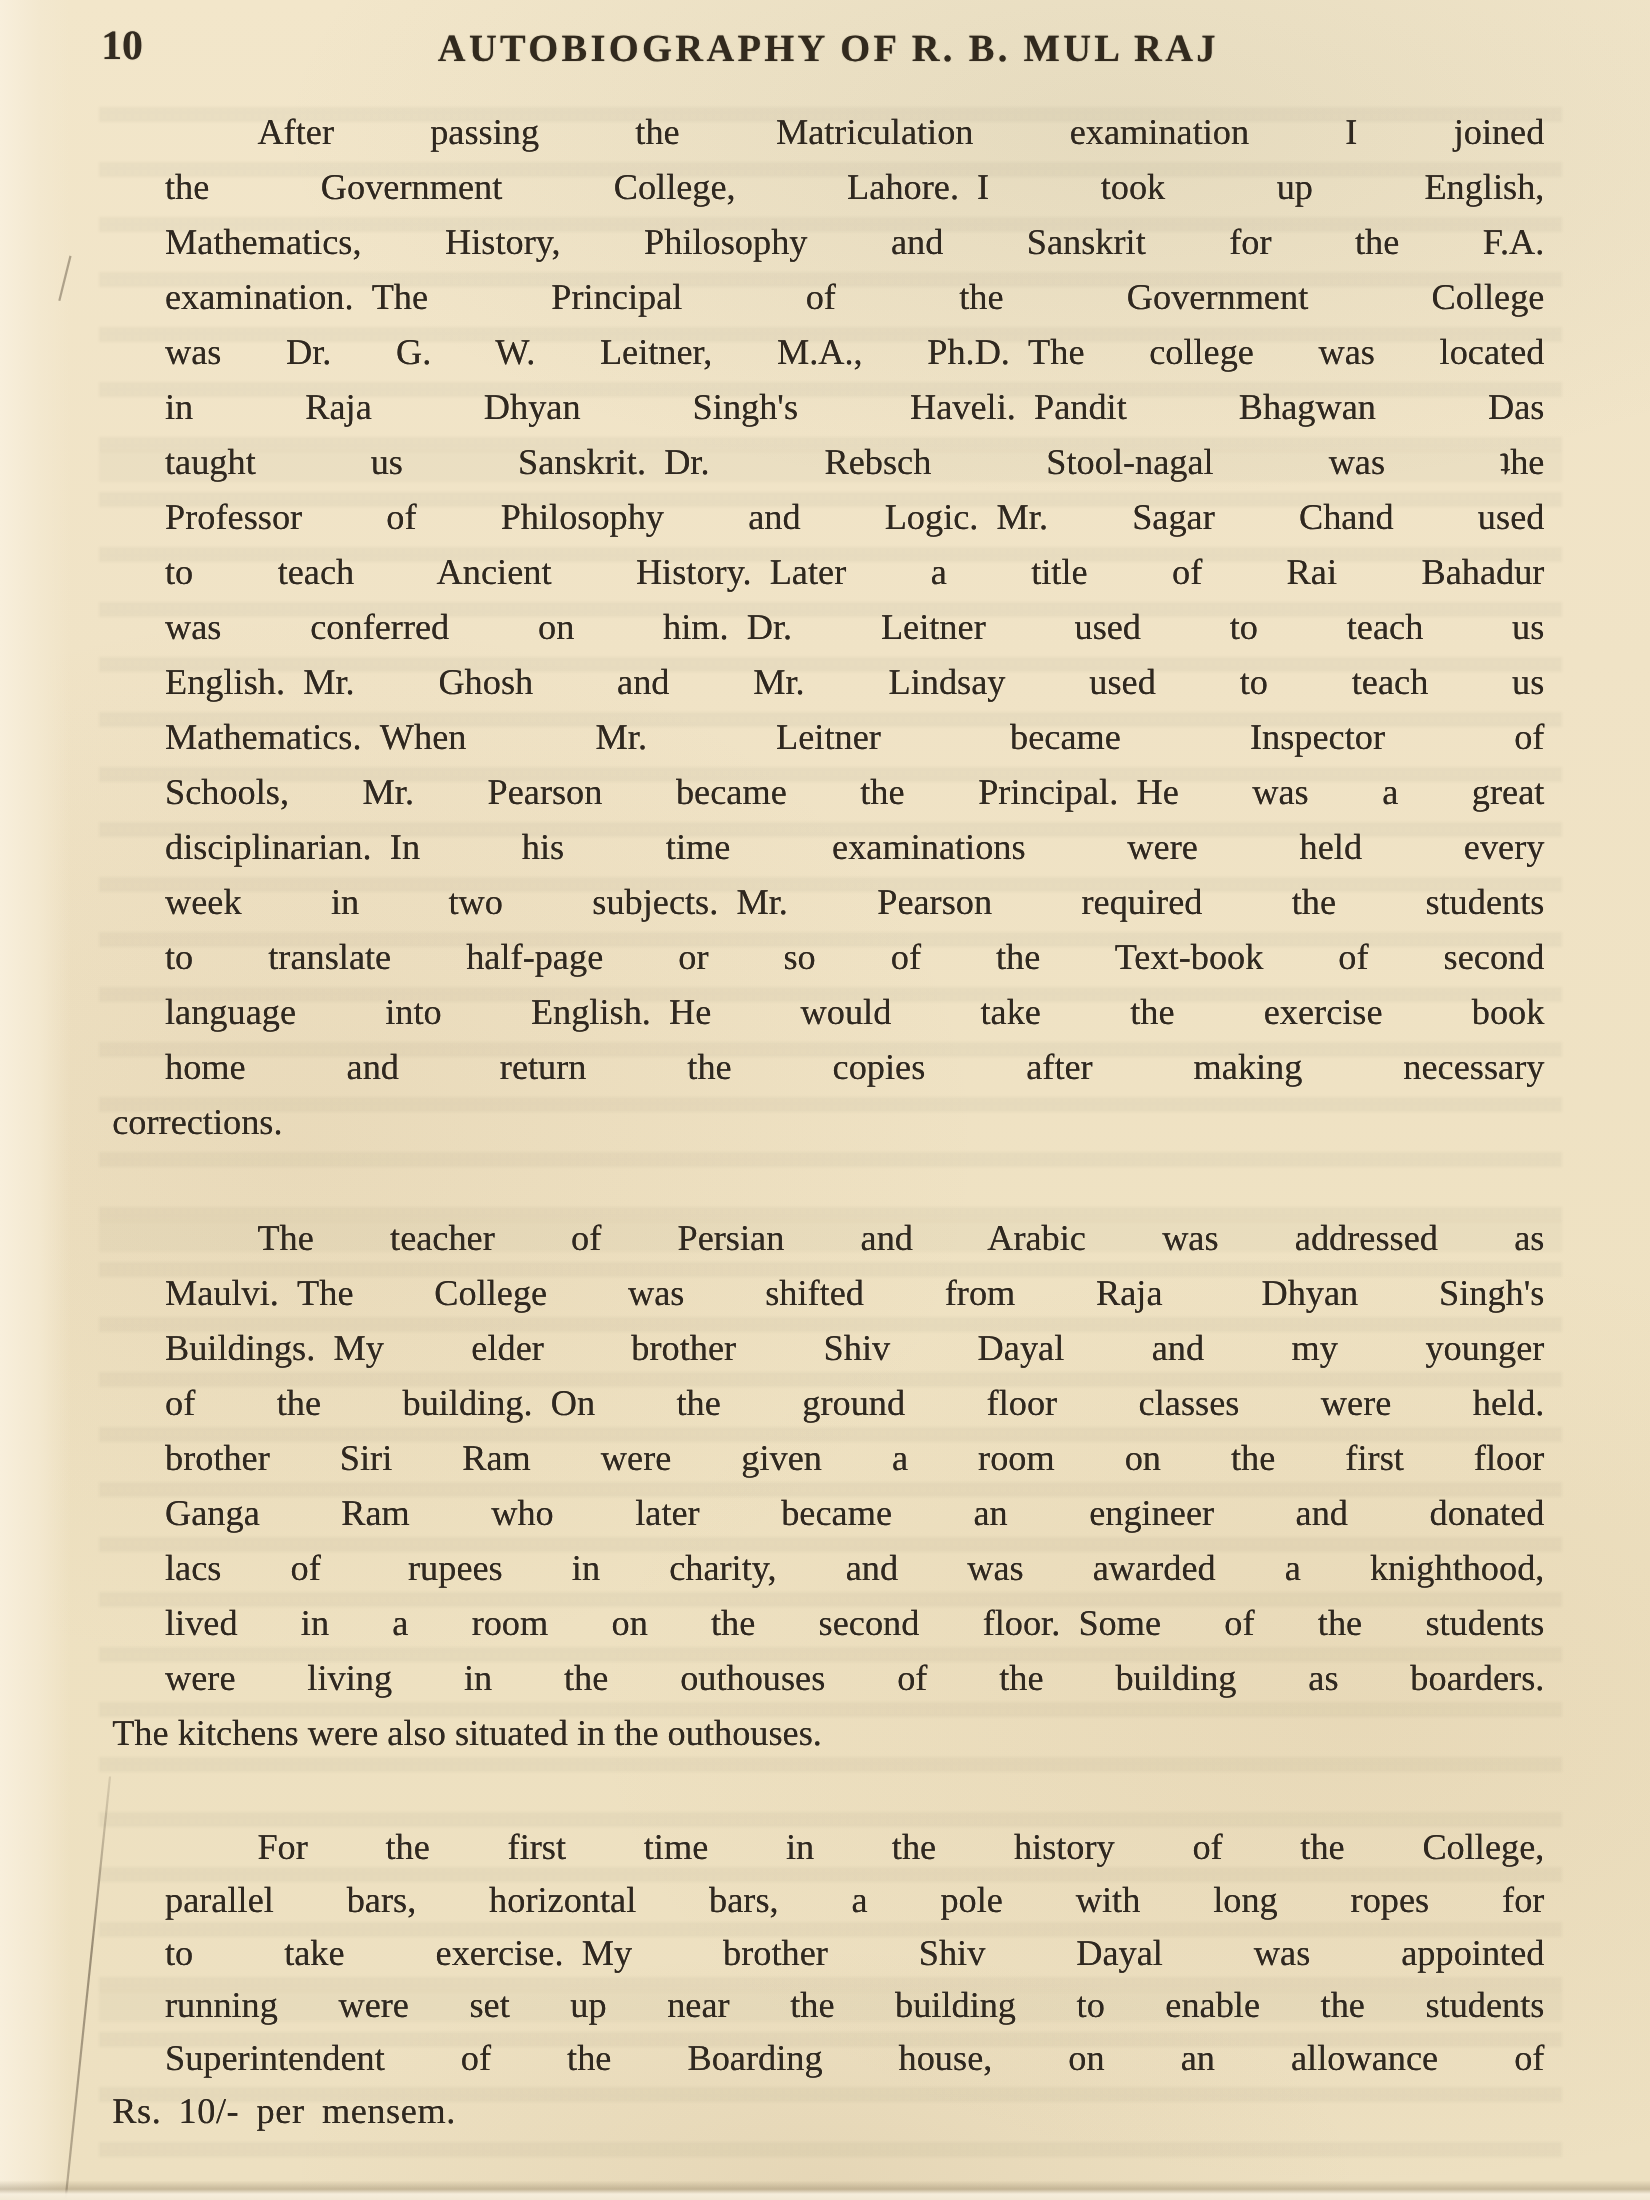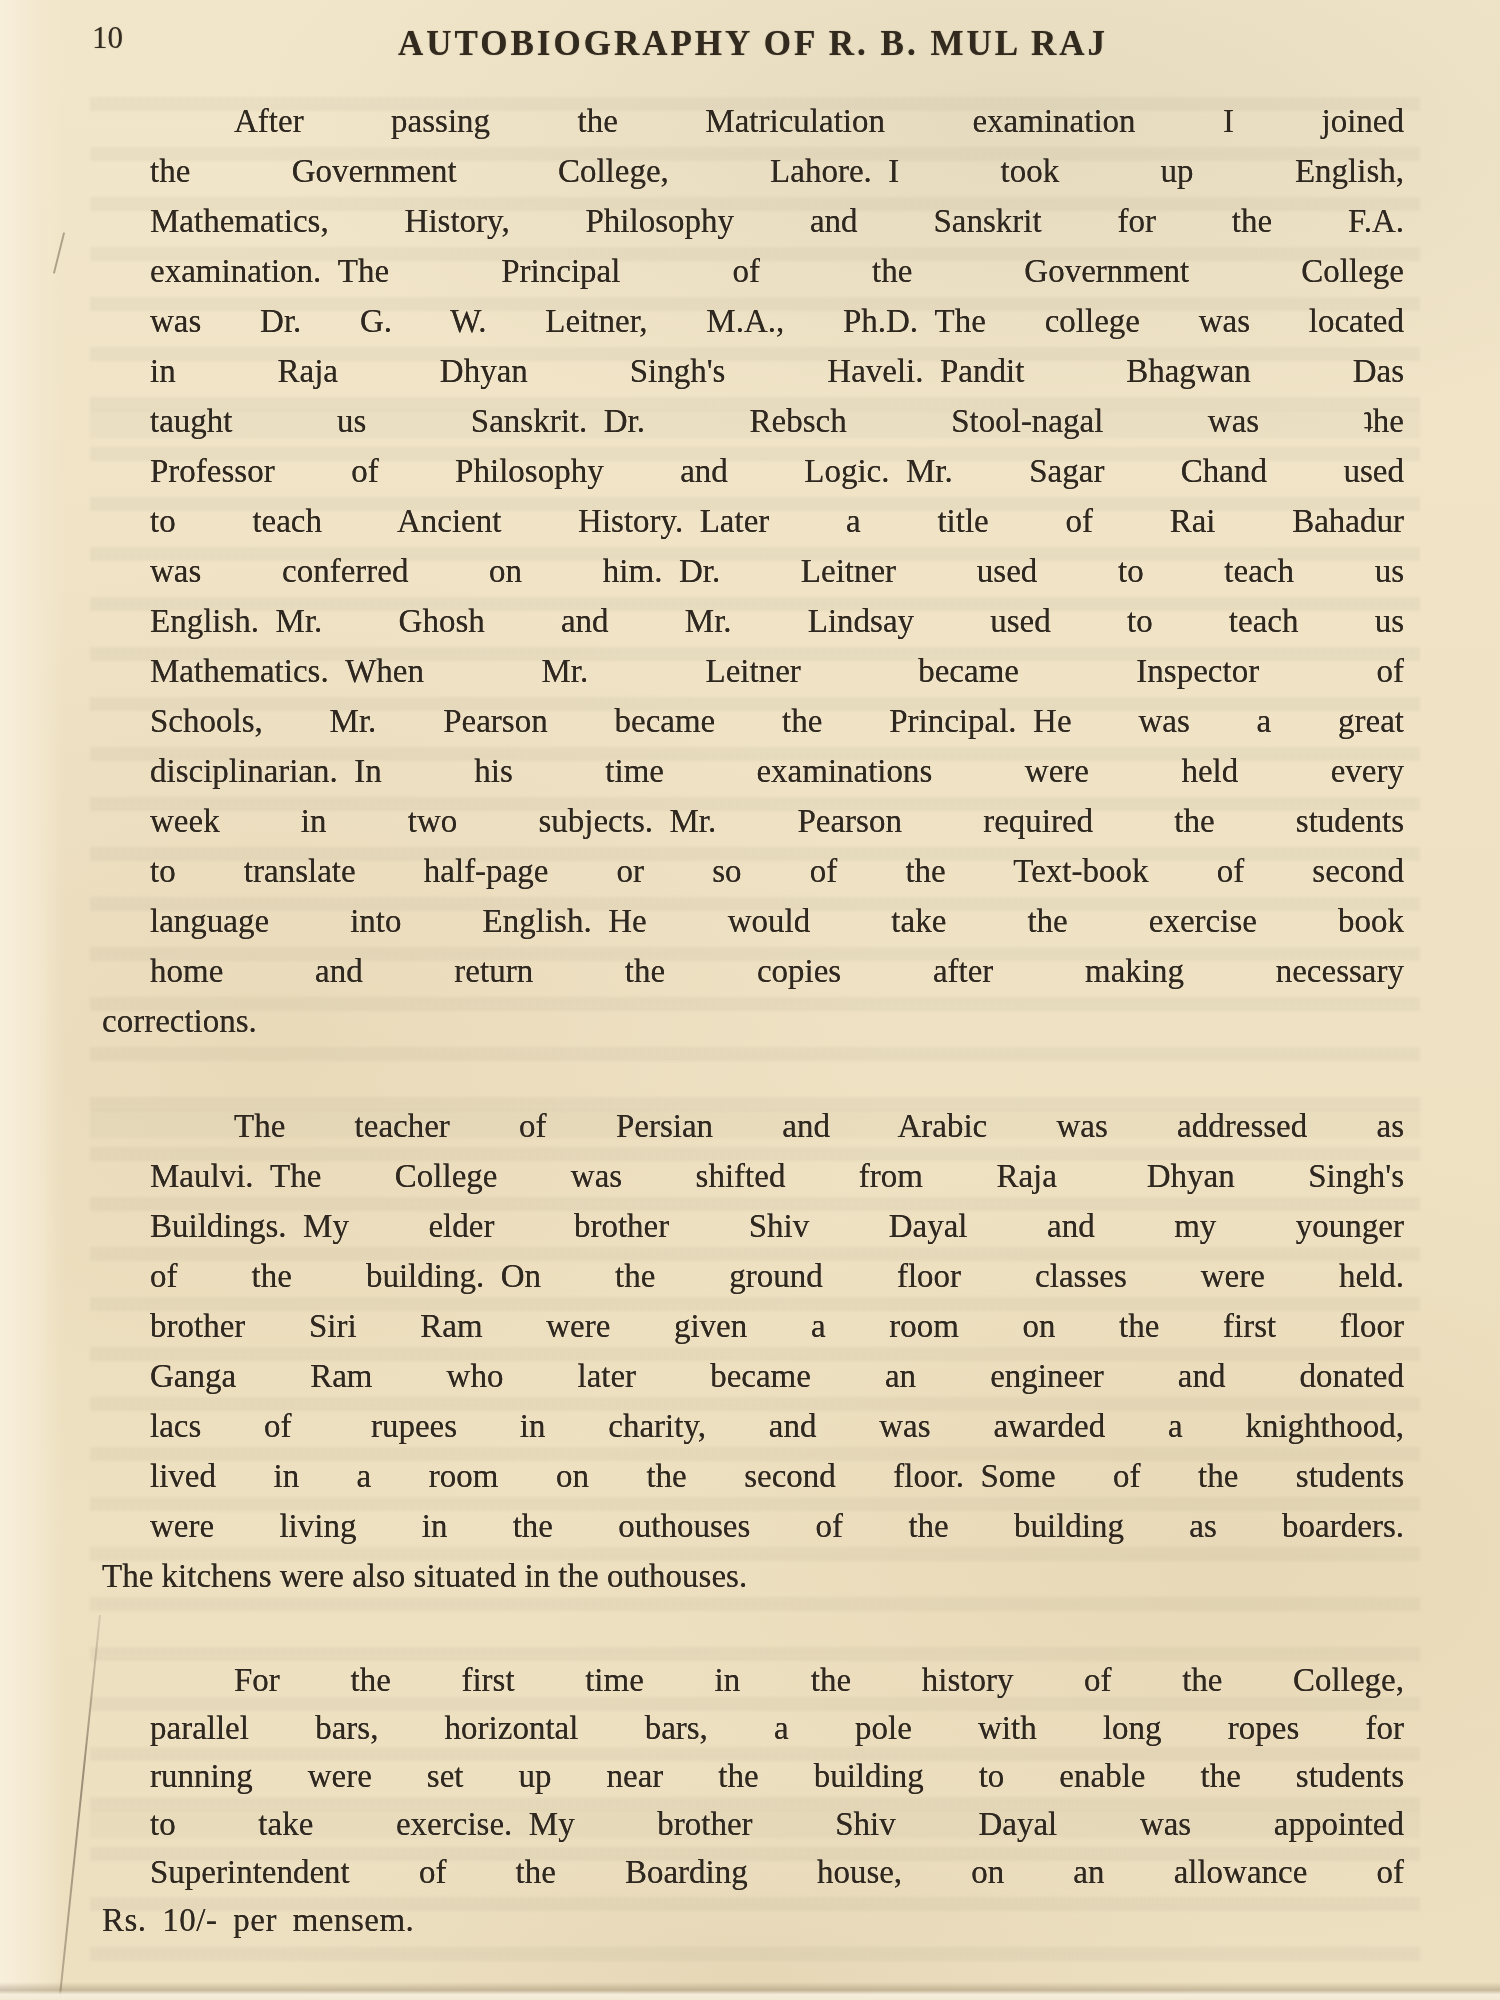--- a/index.html
+++ b/index.html
@@ -51,21 +51,21 @@
     position:absolute;left:58px;top:232px;width:2px;height:42px;
     background:rgba(90,78,60,0.45);
     transform:rotate(14deg);
     pointer-events:none;
   }
   .page-header{
     position:absolute;left:102px;top:16px;width:1302px;height:52px;
   }
   .page-number{
     position:absolute;left:-10px;top:4px;
-    font-size:31px;font-weight:normal;color:#332b20;
+    font-size:38px;font-weight:bold;color:#332b20;
     text-shadow:0 0 1px rgba(51,43,32,0.55);
   }
   .running-title{
     position:absolute;left:0;right:0;top:8px;
     text-align:center;
     font-size:35px;font-weight:bold;letter-spacing:3px;
     color:#322a1e;
     text-shadow:0 0 1px rgba(50,42,30,0.6);
   }
   .page-body{
@@ -126,22 +126,22 @@
         <div class="line just">brother Siri Ram were given a room on the first floor</div>
         <div class="line just">Ganga Ram who later became an engineer and donated</div>
         <div class="line just">lacs of  rupees in charity, and was awarded a knighthood,</div>
         <div class="line just">lived in a room on the second floor. Some of the students</div>
         <div class="line just">were living in the outhouses of the building as boarders.</div>
         <div class="line">The kitchens were also situated in the outhouses.</div>
       </div>
       <div class="para">
         <div class="line just first">For the first time in the history of the College,</div>
         <div class="line just">parallel bars, horizontal bars, a pole with long ropes for</div>
+        <div class="line just">to take exercise. My brother Shiv Dayal was appointed</div>
         <div class="line just">running were set up near the building to enable the students</div>
-        <div class="line just">to take exercise. My brother Shiv Dayal was appointed</div>
         <div class="line just">Superintendent of the Boarding house, on an allowance of</div>
         <div class="line heavy">Rs. 10/- per mensem.</div>
       </div>
     </div>
 
   <div class="scratch"></div>
   <div class="margin-mark"></div>
   <div class="bottom-edge"></div>
 </div>
 

